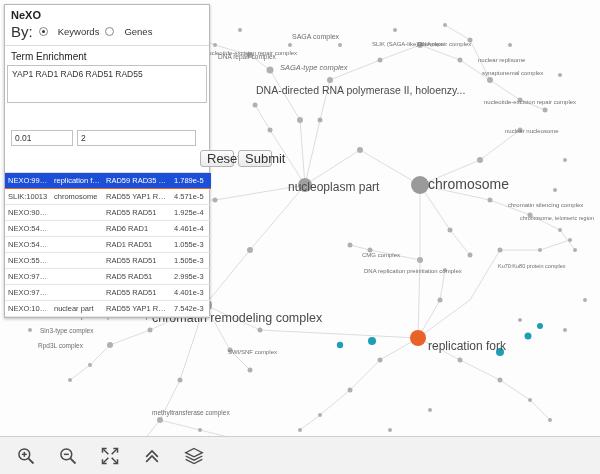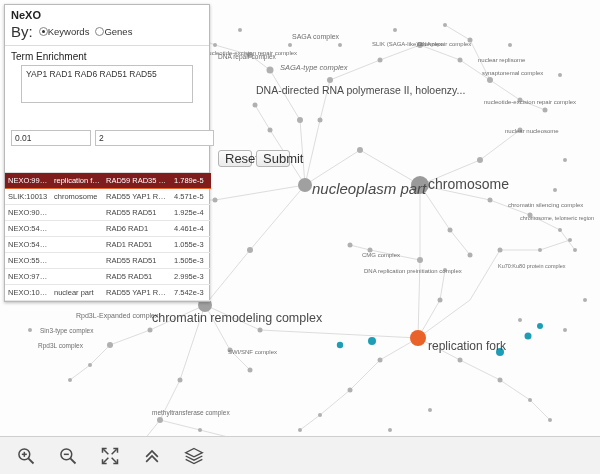--- a/index.html
+++ b/index.html
@@ -80,58 +80,58 @@
 
   .radio-row {
     display: flex;
     align-items: center;
     padding: 0 6px 5px 6px;
     gap: 6px;
     font-size: 9.5px;
     color: #333;
     border-bottom: 1px solid #dcdcdc;
   }
-  .radio-item { display: flex; align-items: center; gap: 0; cursor: pointer; }
+  .radio-item { display: flex; align-items: center; gap: 10px; cursor: pointer; }
   .radio {
     width: 9px; height: 9px; border-radius: 50%;
     border: 1px solid #888; background: #fff;
     display: inline-block; position: relative;
   }
   .radio.checked::after {
     content: "";
     position: absolute; left: 2px; top: 2px;
     width: 3px; height: 3px; border-radius: 50%;
     background: #333;
   }
   .by-label { color: #333; font-size: 15px; }
 
   .section-title {
     font-size: 10px;
     color: #222;
     padding: 5px 6px 3px 6px;
   }
   .term-box {
-    margin: 0 16px;
+    margin: 0 2px;
     height: 38px;
     border: 1px solid #c2c2c2;
     background: #fff;
     font-size: 8.5px;
     color: #333;
     padding: 3px 4px;
     overflow: hidden;
     line-height: 1.2;
   }
   .controls-row {
     display: flex;
     align-items: center;
     gap: 4px;
     padding: 5px 6px;
   }
   .ctl-input {
-    width: 80px;
+    width: 62px;
     height: 16px;
     border: 1px solid #c2c2c2;
     font-size: 8.5px;
     padding: 0 3px;
     color: #333;
     background: #fff;
     outline: none;
     font-family: "Liberation Sans", sans-serif;
   }
   .ctl-input.wide { flex: 1 1 auto; width: auto; }
@@ -161,21 +161,21 @@
     table-layout: fixed;
   }
   table.res td {
     padding: 3px 3px;
     border-bottom: 1px solid #e6e6e6;
     overflow: hidden;
     text-overflow: ellipsis;
     white-space: nowrap;
   }
   table.res tr.sel td {
-    background: #7f1d1d;
+    background: #1d4ed8;
     color: #fff;
     border-bottom: 1px solid #e8622a;
   }
   table.res td.c0 { width: 46px; }
   table.res td.c1 { width: 52px; }
   table.res td.c2 { width: 68px; }
   table.res td.c3 { width: 40px; text-align: left; }
 
   
   #toolbar {
@@ -355,21 +355,21 @@
       <div class="node-label" style="left: 418px; top: 41px; font-size: 6px;">DNA repair complex</div>
       <div class="node-label" style="left: 205px; top: 50px; font-size: 6px;">nucleotide-excision repair complex</div>
       <div class="node-label" style="left: 218px; top: 53px; font-size: 6.5px;">DNA repair complex</div>
       <div class="node-label" style="left: 478px; top: 57px; font-size: 6px;">nuclear replisome</div>
       <div class="node-label" style="left: 280px; top: 63px; font-size: 7.5px; font-style: italic;">SAGA-type complex</div>
       <div class="node-label" style="left: 482px; top: 70px; font-size: 6px;">synaptonemal complex</div>
       <div class="node-label big" style="left: 256px; top: 84px; font-size: 10.5px;">DNA-directed RNA polymerase II, holoenzy...</div>
       <div class="node-label" style="left: 484px; top: 99px; font-size: 6px;">nucleotide-excision repair complex</div>
       <div class="node-label" style="left: 505px; top: 128px; font-size: 6px;">nuclear nucleosome</div>
       <div class="node-label" style="left: 72px; top: 187px; font-size: 6px;">NuA4 histone acetyltransferase complex</div>
-      <div class="node-label big" style="left: 312px; top: 180px; font-size: 15px; font-style: italic;">nucleoplasm part</div>
+      <div class="node-label big" style="left: 288px; top: 180px; font-size: 12px;">nucleoplasm part</div>
       <div class="node-label big" style="left: 428px; top: 176px; font-size: 14px;">chromosome</div>
       <div class="node-label" style="left: 508px; top: 202px; font-size: 6px;">chromatin silencing complex</div>
       <div class="node-label" style="left: 68px; top: 207px; font-size: 7px;">H4/H2A histone acetyltransferase complex</div>
       <div class="node-label" style="left: 520px; top: 215px; font-size: 5.5px;">chromosome, telomeric region</div>
       <div class="node-label" style="left: 362px; top: 252px; font-size: 6px;">CMG complex</div>
       <div class="node-label" style="left: 498px; top: 263px; font-size: 5.5px;">Ku70:Ku80 protein complex</div>
       <div class="node-label" style="left: 122px; top: 250px; font-size: 11px;">nuclear chromatin</div>
       <div class="node-label" style="left: 364px; top: 268px; font-size: 6px;">DNA replication preinitiation complex</div>
       <div class="node-label" style="left: 76px; top: 312px; font-size: 7px;">Rpd3L-Expanded complex</div>
       <div class="node-label big" style="left: 152px; top: 311px; font-size: 12.5px;">chromatin remodeling complex</div>
@@ -446,20 +446,26 @@
               <td class="c2">RAD55 RAD51</td>
               <td class="c3">1.505e-3</td>
             </tr>
             <tr>
               <td class="c0">NEXO:9717</td>
               <td class="c1"></td>
               <td class="c2">RAD5 RAD51</td>
               <td class="c3">2.995e-3</td>
             </tr>
             <tr>
+              <td class="c0">NEXO:9715</td>
+              <td class="c1"></td>
+              <td class="c2">RAD55 RAD51</td>
+              <td class="c3">4.401e-3</td>
+            </tr>
+            <tr>
               <td class="c0">NEXO:10015</td>
               <td class="c1">nuclear part</td>
               <td class="c2">RAD55 YAP1 RAD6 RAD51 RAD1</td>
               <td class="c3">7.542e-3</td>
             </tr>
           </tbody>
       </table>
     </div>
   </div>
 

